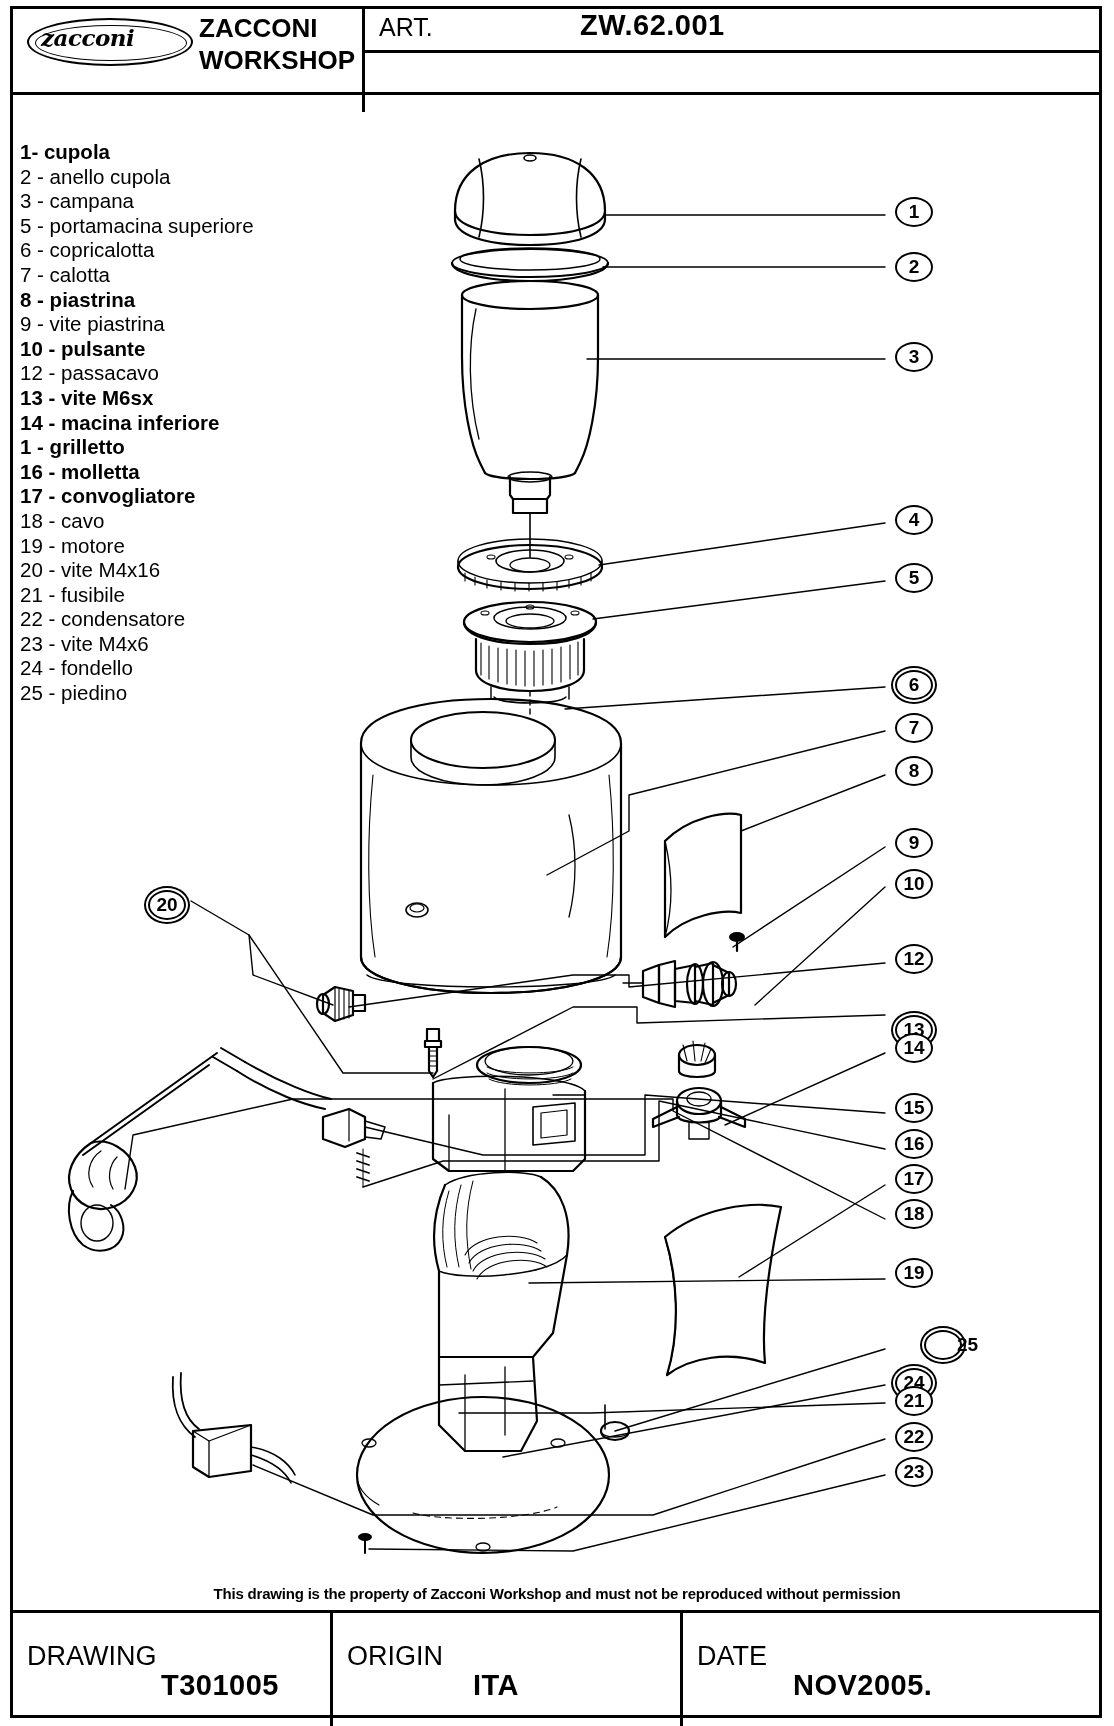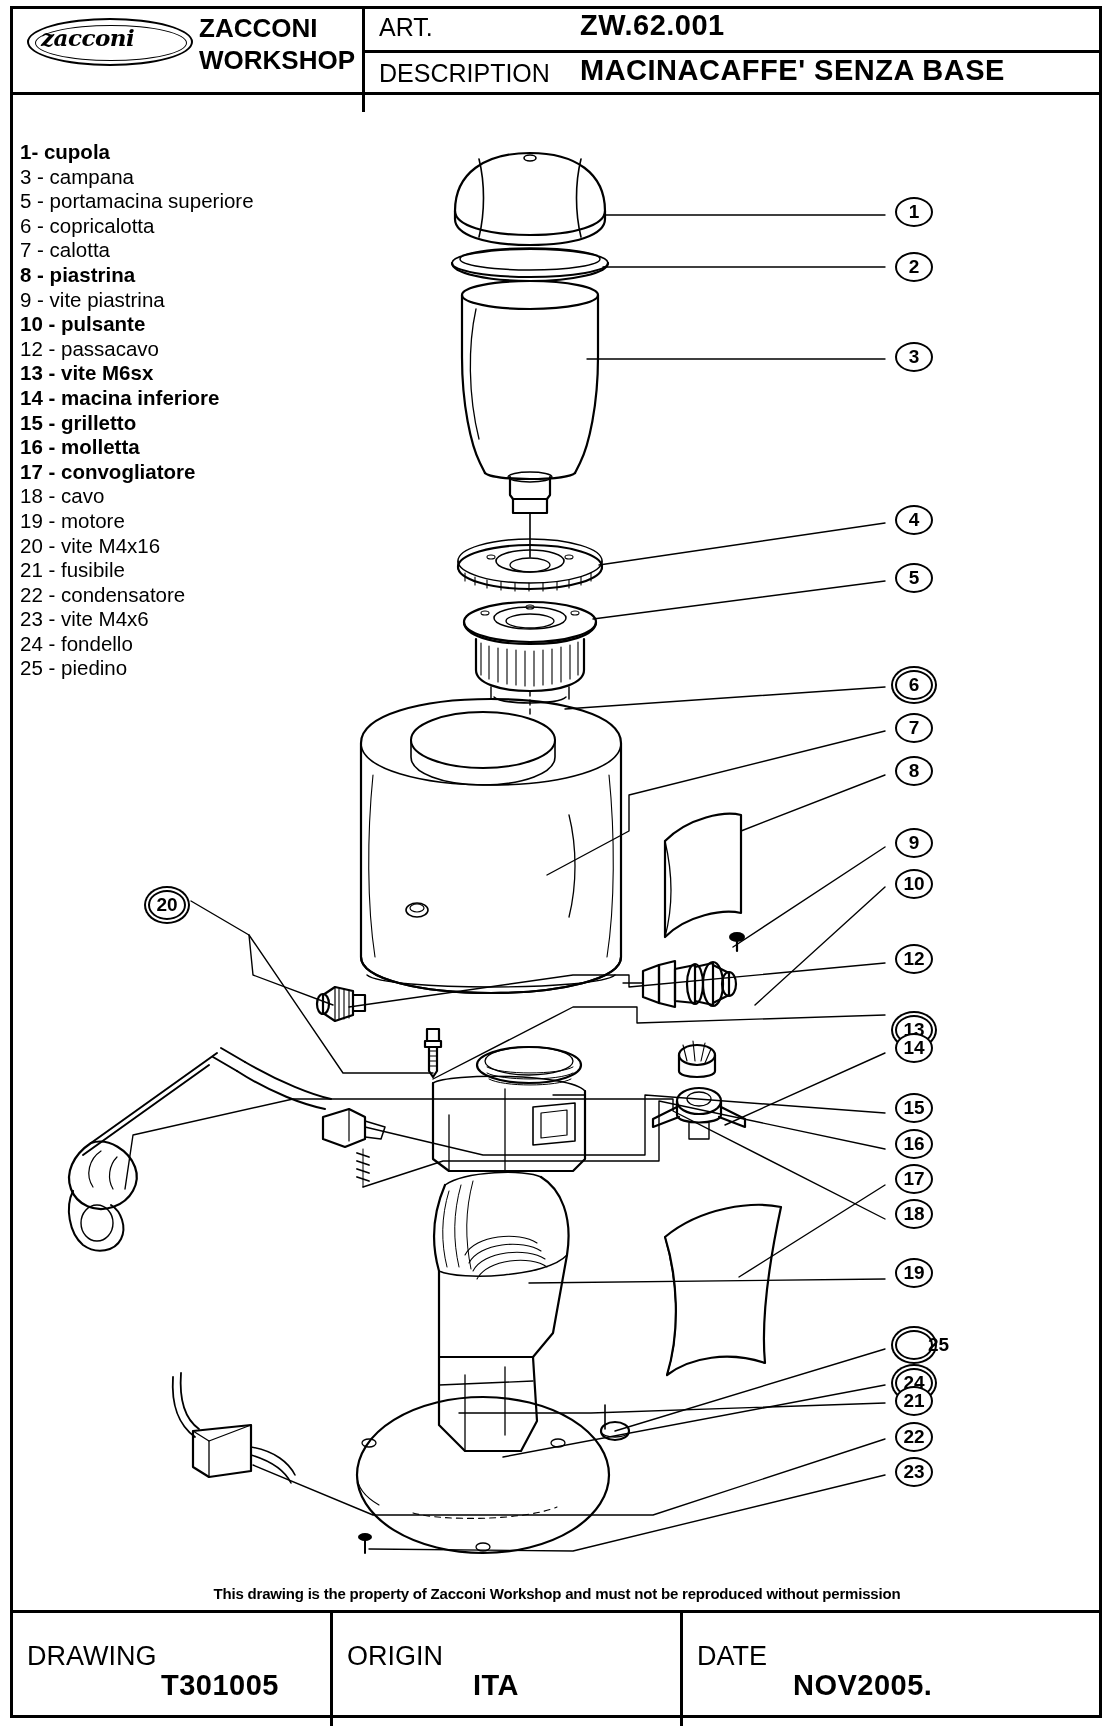--- a/index.html
+++ b/index.html
@@ -246,39 +246,36 @@
       <div class="logo-text">zacconi</div>
       <div class="brand-line1">ZACCONI</div>
       <div class="brand-line2">WORKSHOP</div>
     </div>
 
     <div class="art-row">
       <div class="art-label">ART.</div>
       <div class="art-value">ZW.62.001</div>
     </div>
 
-    <div class="desc-row">
-      <div class="desc-label">DESCRIPTION</div>
-      <div class="desc-value">MACINACAFFE' SENZA BASE</div>
-    </div>
   </div>
 
   <div class="parts-list" id="parts-list">
       <div class="part-item bold">1- cupola</div>
+      <div class="part-item">2 - anello cupola</div>
       <div class="part-item">3 - campana</div>
       <div class="part-item">5 - portamacina superiore</div>
       <div class="part-item">6 - copricalotta</div>
       <div class="part-item">7 - calotta</div>
       <div class="part-item bold">8 - piastrina</div>
       <div class="part-item">9 - vite piastrina</div>
       <div class="part-item bold">10 - pulsante</div>
       <div class="part-item">12 - passacavo</div>
       <div class="part-item bold">13 - vite M6sx</div>
       <div class="part-item bold">14 - macina inferiore</div>
-      <div class="part-item bold">15 - grilletto</div>
+      <div class="part-item bold">1 - grilletto</div>
       <div class="part-item bold">16 - molletta</div>
       <div class="part-item bold">17 - convogliatore</div>
       <div class="part-item">18 - cavo</div>
       <div class="part-item">19 - motore</div>
       <div class="part-item">20 - vite M4x16</div>
       <div class="part-item">21 - fusibile</div>
       <div class="part-item">22 - condensatore</div>
       <div class="part-item">23 - vite M4x6</div>
       <div class="part-item">24 - fondello</div>
       <div class="part-item">25 - piedino</div>
@@ -632,21 +629,21 @@
       <div class="callout" style="left: 895px; top: 828px;">9</div>
       <div class="callout" style="left: 895px; top: 869px;">10</div>
       <div class="callout" style="left: 895px; top: 944px;">12</div>
       <div class="callout dbl" style="left: 895px; top: 995px; margin-top: 20px;">13</div>
       <div class="callout" style="left: 895px; top: 1033px;">14</div>
       <div class="callout" style="left: 895px; top: 1093px;">15</div>
       <div class="callout" style="left: 895px; top: 1129px; text-align: center;">16</div>
       <div class="callout" style="left: 895px; top: 1164px;">17</div>
       <div class="callout" style="left: 895px; top: 1199px;">18</div>
       <div class="callout" style="left: 895px; top: 1258px;">19</div>
-      <div class="callout dbl" style="left: 895px; top: 1330px; padding-left: 31px;">25</div>
+      <div class="callout dbl" style="left: 924px; top: 1330px; padding-left: 31px;">25</div>
       <div class="callout dbl" style="left: 895px; top: 1368px;">24</div>
       <div class="callout" style="left: 895px; top: 1386px;">21</div>
       <div class="callout" style="left: 895px; top: 1422px;">22</div>
       <div class="callout" style="left: 895px; top: 1457px;">23</div>
       <div class="callout dbl" style="left: 148px; top: 890px;">20</div>
     </div>
 
   <div class="note">This drawing is the property of Zacconi Workshop and must not be reproduced without permission</div>
 
   <div class="titleblock">

